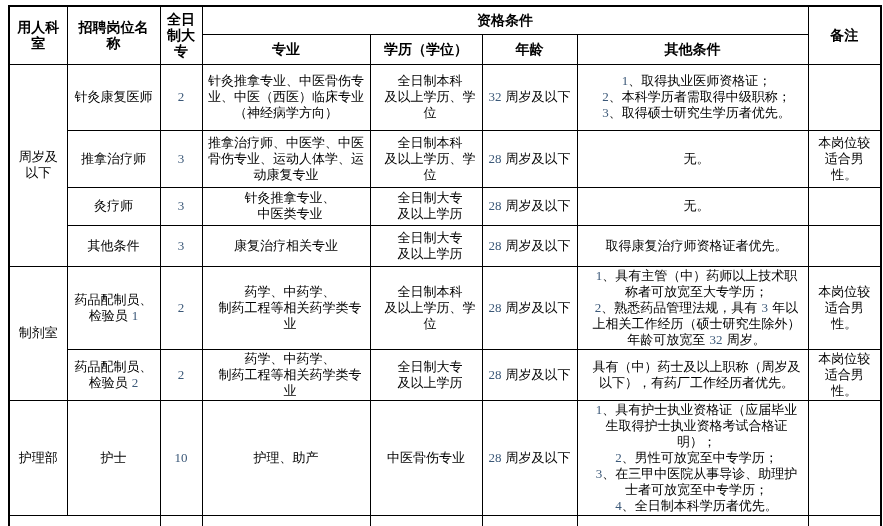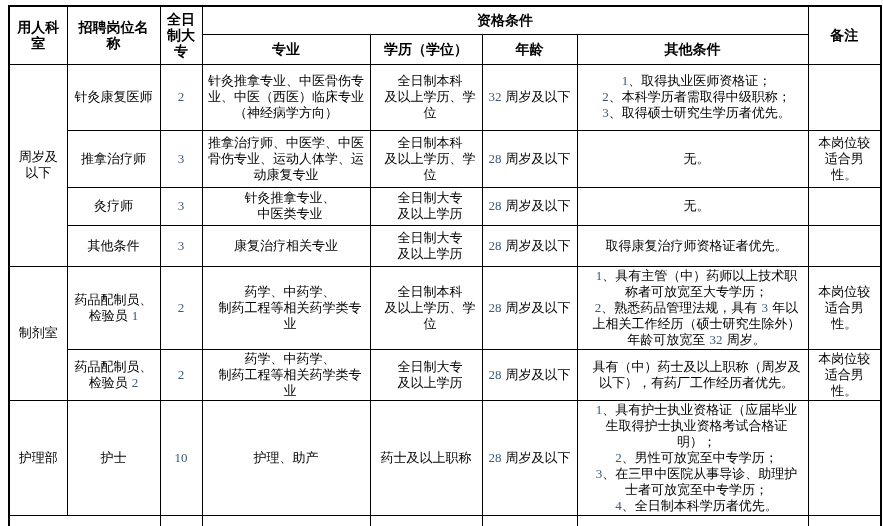--- a/index.html
+++ b/index.html
@@ -139,21 +139,21 @@
       <td class="tint"><span class="num">28</span> 周岁及以下</td>
       <td class="pre left tint">具有（中）药士及以上职称（周岁及以下），有药厂工作经历者优先。</td>
       <td>本岗位较适合男性。</td>
     </tr>
 
     <tr class="r7">
       <td>护理部</td>
       <td>护士</td>
       <td class="tint"><span class="num">10</span></td>
       <td>护理、助产</td>
-      <td>药士及以上职称</td>
+      <td>中医骨伤专业</td>
       <td class="tint"><span class="num">28</span> 周岁及以下</td>
       <td class="pre left tint"><span class="num">1</span>、具有护士执业资格证（应届毕业生取得护士执业资格考试合格证明）；
 <span class="num">2</span>、男性可放宽至中专学历；
 <span class="num">3</span>、在三甲中医院从事导诊、助理护士者可放宽至中专学历；
 <span class="num">4</span>、全日制本科学历者优先。</td>
       <td></td>
     </tr>
 
     <tr class="rt">
       <td colspan="2">共计</td>

